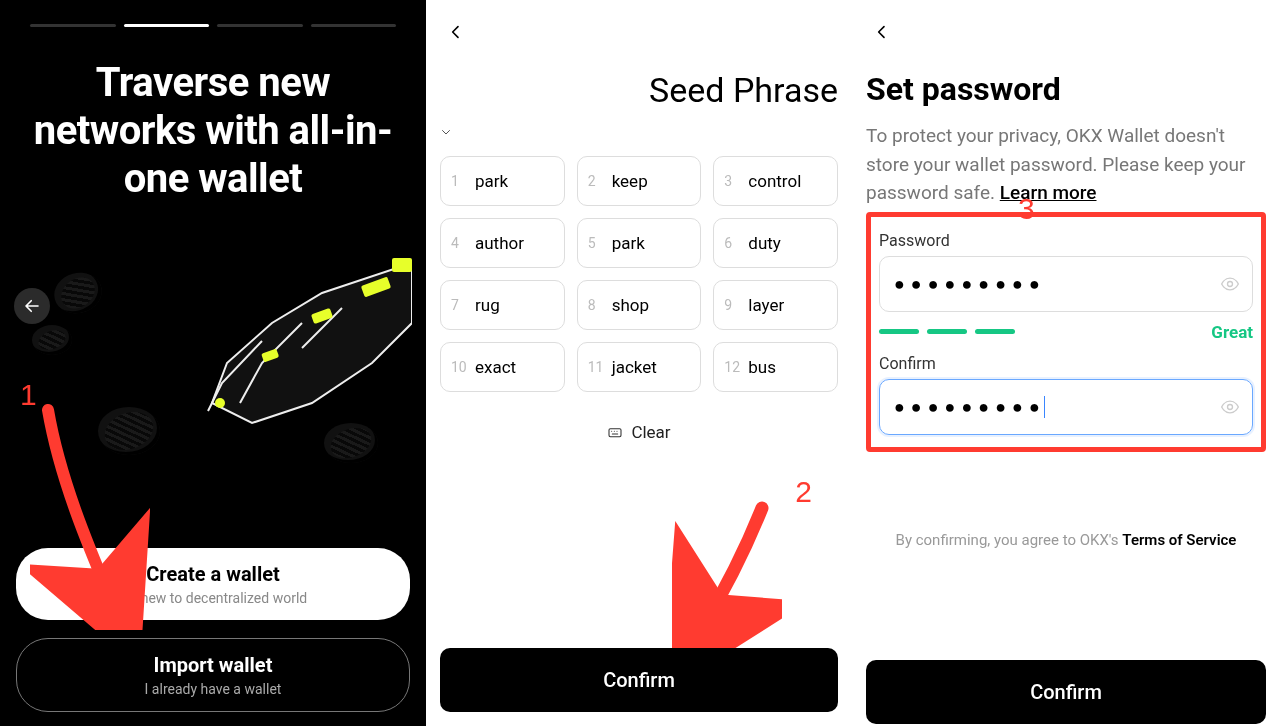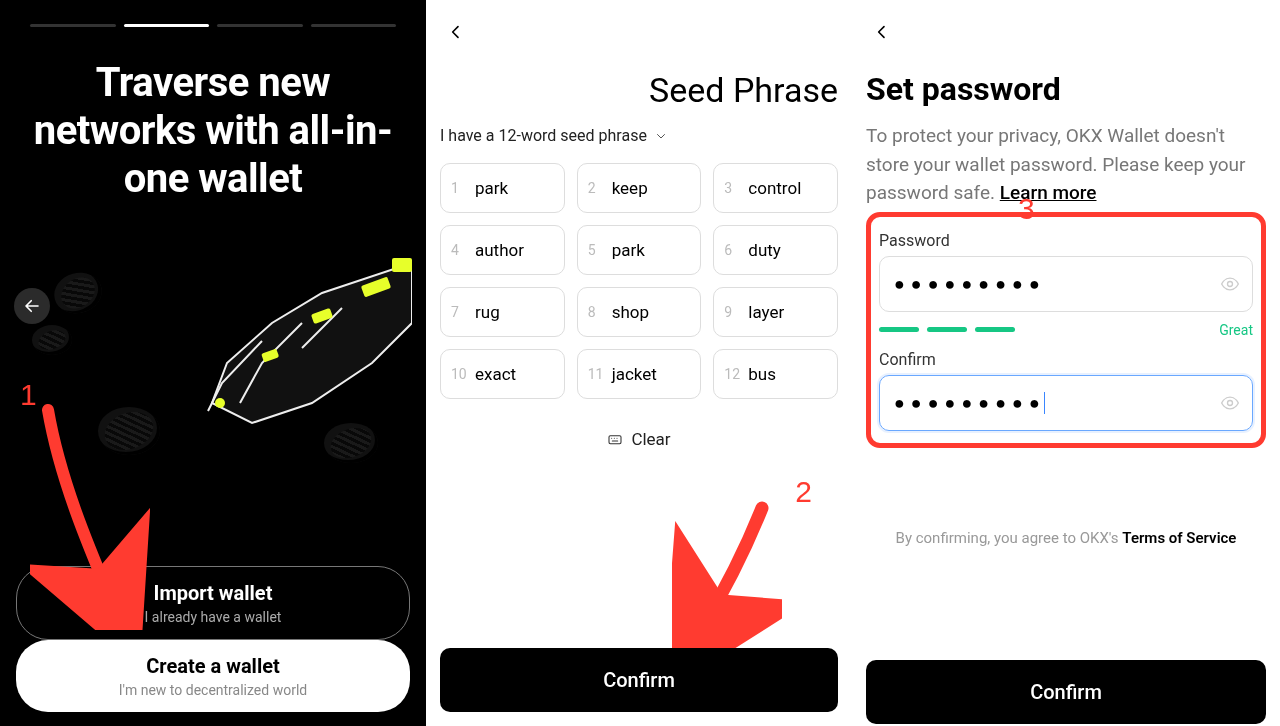--- a/index.html
+++ b/index.html
@@ -32,28 +32,28 @@
   .grid { display:grid; grid-template-columns:repeat(3,1fr); gap:12px; }
   .cell { border:1px solid #ddd; border-radius:10px; height:50px; display:flex; align-items:center; padding:0 10px; font-size:17px;}
   .cell .n { color:#bbb; font-size:14px; width:18px; text-align:left; margin-right:6px;}
   .clear { margin-top:30px; text-align:center; color:#222; font-size:17px; display:flex; align-items:center; justify-content:center; gap:8px;}
   .p2 .confirm, .p3 .confirm { margin-top:auto; background:#000; color:#fff; text-align:center; border-radius:10px; padding:20px 0; font-size:20px; font-weight:500;}
   
   .p3 { width:428px; background:#fff; color:#000; padding:18px 14px 2px 14px; display:flex; flex-direction:column; position:relative;}
   .p3 h2 { font-size:32px; font-weight:700; margin-bottom:14px; }
   .p3 .desc { font-size:19px; color:#777; line-height:1.5; }
   .p3 .desc a { color:#000; text-decoration:underline; font-weight:500;}
-  .redbox { border:5px solid #ff3b30; border-radius:14px; padding:10px 8px 12px 8px; margin-top:4px;}
+  .redbox { border:5px solid #ff3b30; border-radius:4px; padding:10px 8px 12px 8px; margin-top:4px;}
   .fldlabel { font-size:16px; color:#333; margin-bottom:6px; margin-top:4px;}
   .pwbox { border:1px solid #ddd; border-radius:10px; height:56px; display:flex; align-items:center; padding:0 14px; font-size:18px; letter-spacing:6px; position:relative;}
   .pwbox.focus { border:1.5px solid #6aa8ff; box-shadow:0 0 0 2px rgba(100,160,255,.15);}
   .eye { position:absolute; right:12px; color:#ccc; font-size:16px; letter-spacing:0;}
   .meter { display:flex; align-items:center; gap:8px; margin:10px 0 12px 0;}
   .meter span.bar { width:40px; height:5px; background:#16c784; border-radius:3px;}
-  .meter .lbl { margin-left:auto; color:#16c784; font-size:14px;}
+  .meter .lbl { margin-left:auto; color:#16c784; font-size:17px;font-weight:bold;}
   .caret { display:inline-block; width:1.5px; height:22px; background:#3a86ff; vertical-align:middle; margin-left:-2px;}
   .agree { text-align:center; color:#999; font-size:15px; margin-top:auto; margin-bottom:32px;}
   .agree b { color:#000; font-weight:600;}
   
   .ann-num { position:absolute; color:#ff3b30; font-size:30px; font-weight:500; font-family:Arial,sans-serif; z-index:50;}
   .arrow { position:absolute; z-index:49; }
   svg { display:block; }
 </style>
 </head>
 <body>
@@ -92,27 +92,27 @@
         </g>
       </svg>
     </div>
 
     <div class="backbtn">
       <svg width="18" height="18" viewBox="0 0 24 24">
           <path d="M20 12H4m0 0l7-7m-7 7l7 7" stroke="#fff" stroke-width="2.2" fill="none" stroke-linecap="round" stroke-linejoin="round"></path>
         </svg>
     </div>
 
+    <div class="btn primary">
+      <div class="t1">Create a wallet</div>
+      <div class="t2">I'm new to decentralized world</div>
+    </div>
     <div class="btn secondary">
       <div class="t1">Import wallet</div>
       <div class="t2">I already have a wallet</div>
-    </div>
-    <div class="btn primary">
-      <div class="t1">Create a wallet</div>
-      <div class="t2">I'm new to decentralized world</div>
     </div>
 
     <div class="ann-num" style="left:20px; top:378px;">1</div>
     <svg class="arrow" style="left:30px; top:400px;" width="120" height="230">
       <defs>
           <marker id="ah1" markerWidth="12" markerHeight="12" refX="6" refY="6" orient="auto">
             <path d="M0 0 L12 6 L0 12 L3 6 Z" fill="#ff3b30"></path>
           </marker>
         </defs>
       <path d="M18 10 C 30 80, 60 150, 82 202" stroke="#ff3b30" stroke-width="12" fill="none" marker-end="url(#ah1)" stroke-linecap="round"></path>
@@ -120,21 +120,20 @@
   </div>
 
   <div class="pane p2">
     <div class="back2">
       <svg width="16" height="16" viewBox="0 0 24 24">
           <path d="M15 4 L7 12 L15 20" stroke="#000" stroke-width="2.4" fill="none" stroke-linecap="round" stroke-linejoin="round"></path>
         </svg>
     </div>
     <h2>Seed Phrase</h2>
     <div class="sel">
-      <span>I have a 12-word seed phrase</span>
       <svg width="12" height="12" viewBox="0 0 24 24">
           <path d="M5 9 L12 16 L19 9" stroke="#555" stroke-width="2" fill="none" stroke-linecap="round" stroke-linejoin="round"></path>
         </svg>
     </div>
     <div class="grid" id="seed-grid">
         <div class="cell">
           <span class="n">1</span>
           <span>park</span>
         </div>
         <div class="cell">

